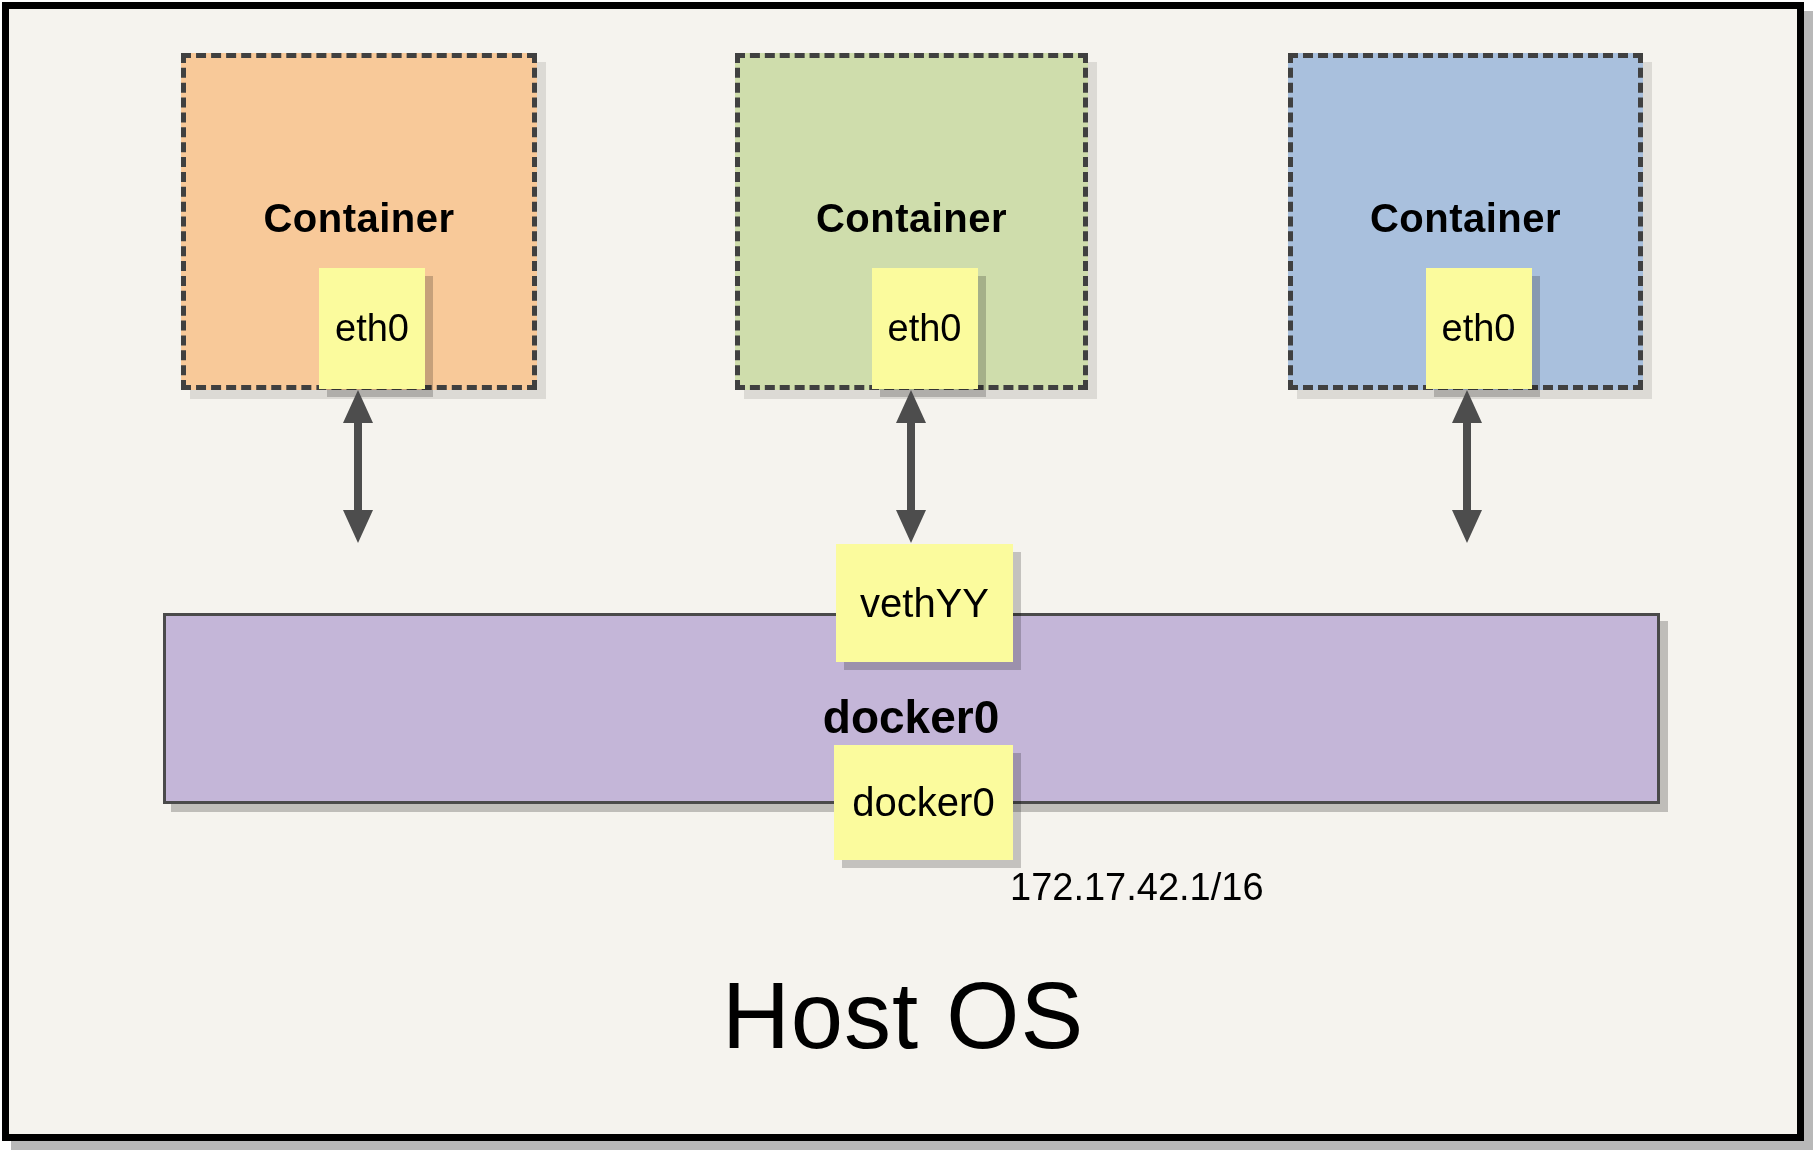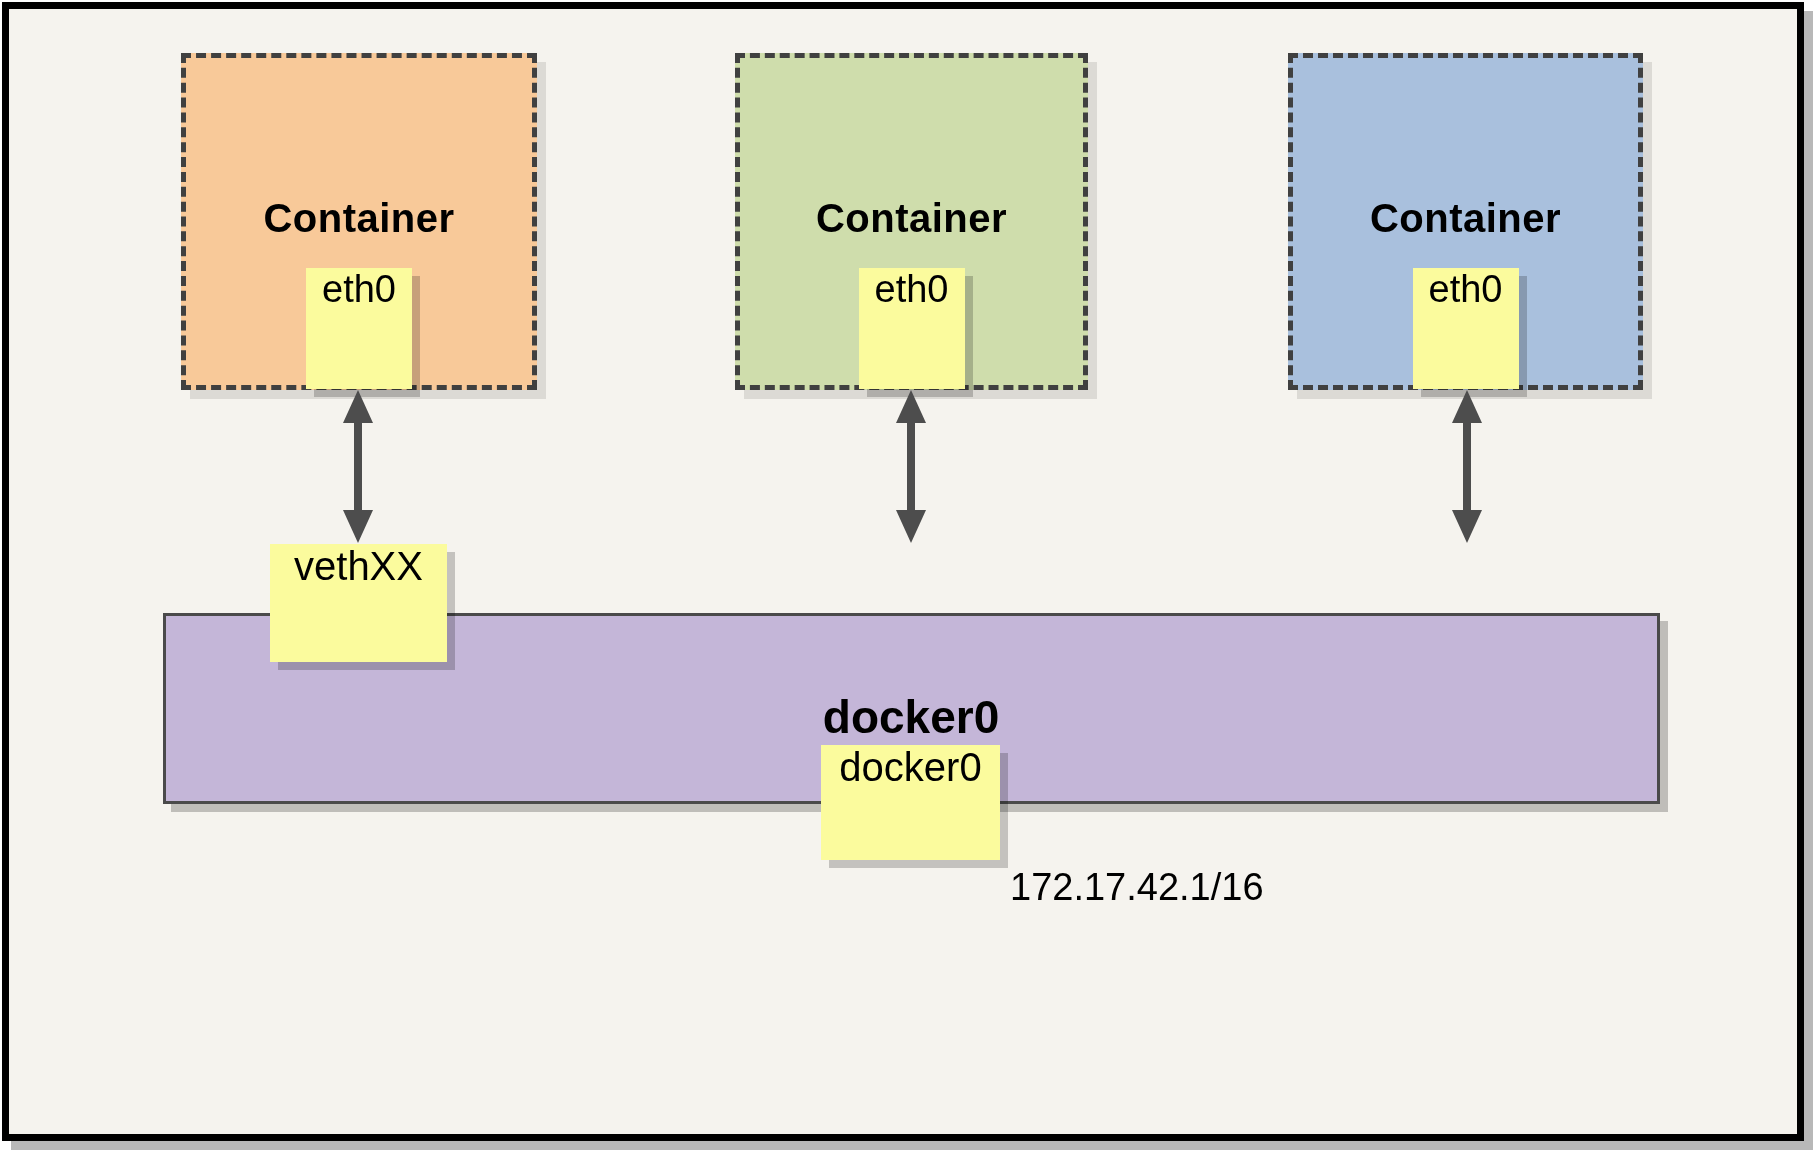--- a/index.html
+++ b/index.html
@@ -18,22 +18,23 @@
     box-shadow:9px 9px 0 rgba(0,0,0,0.10);
   }
   .container-box.c1{left:181px;width:356px;}
   .container-box.c2{left:735px;width:353px;}
   .container-box.c3{left:1288px;width:355px;}
   .container-label{
     position:absolute;top:138px;left:0;width:100%;text-align:center;
     font-size:40px;font-weight:bold;letter-spacing:0.5px;
   }
   .note{
-    display:flex;align-items:flex-start;justify-content:center;
+    display:flex;align-items:center;justify-content:center;
     box-shadow:8px 8px 0 rgba(0,0,0,0.20);
+    margin-left:13px;
   }
   .eth-box{
     position:absolute;left:50%;bottom:-4px;transform:translateX(-50%);
     width:106px;height:121px;font-size:38px;
   }
   .arrow{position:absolute;top:389px;width:42px;height:155px;z-index:4;}
   .arrow.a1{left:337px;}
   .arrow.a2{left:890px;}
   .arrow.a3{left:1446px;}
   .veth-box{
@@ -103,24 +104,25 @@
     <polygon points="21,154 6,121 36,121" fill="#4D4D4D"></polygon>
   </svg>
   <svg class="arrow a3" viewBox="0 0 42 155">
     <polygon points="21,1 6,34 36,34" fill="#4D4D4D"></polygon>
     <line x1="21" y1="28" x2="21" y2="127" stroke-width="8" stroke="#4D4D4D"></line>
     <polygon points="21,154 6,121 36,121" fill="#4D4D4D"></polygon>
   </svg>
 
   <div class="bridge-bar" style="background: rgb(196, 182, 216);"></div>
 
-  <div class="note veth-box v1" style="background: rgb(251, 251, 157);">
-    <span>vethXX</span>
+  <div class="note veth-box v2" style="background: rgb(251, 251, 157);">
+    <span>vethYY</span>
   </div>
 
   <div class="bridge-label">docker0</div>
   <div class="note bridge-if-box" style="background: rgb(251, 251, 157);">
     <span>docker0</span>
   </div>
   <div class="ip-label">172.17.42.1/16</div>
 
+  <div class="host-os-label">Host OS</div>
 
 </div>
 
 </body></html>

